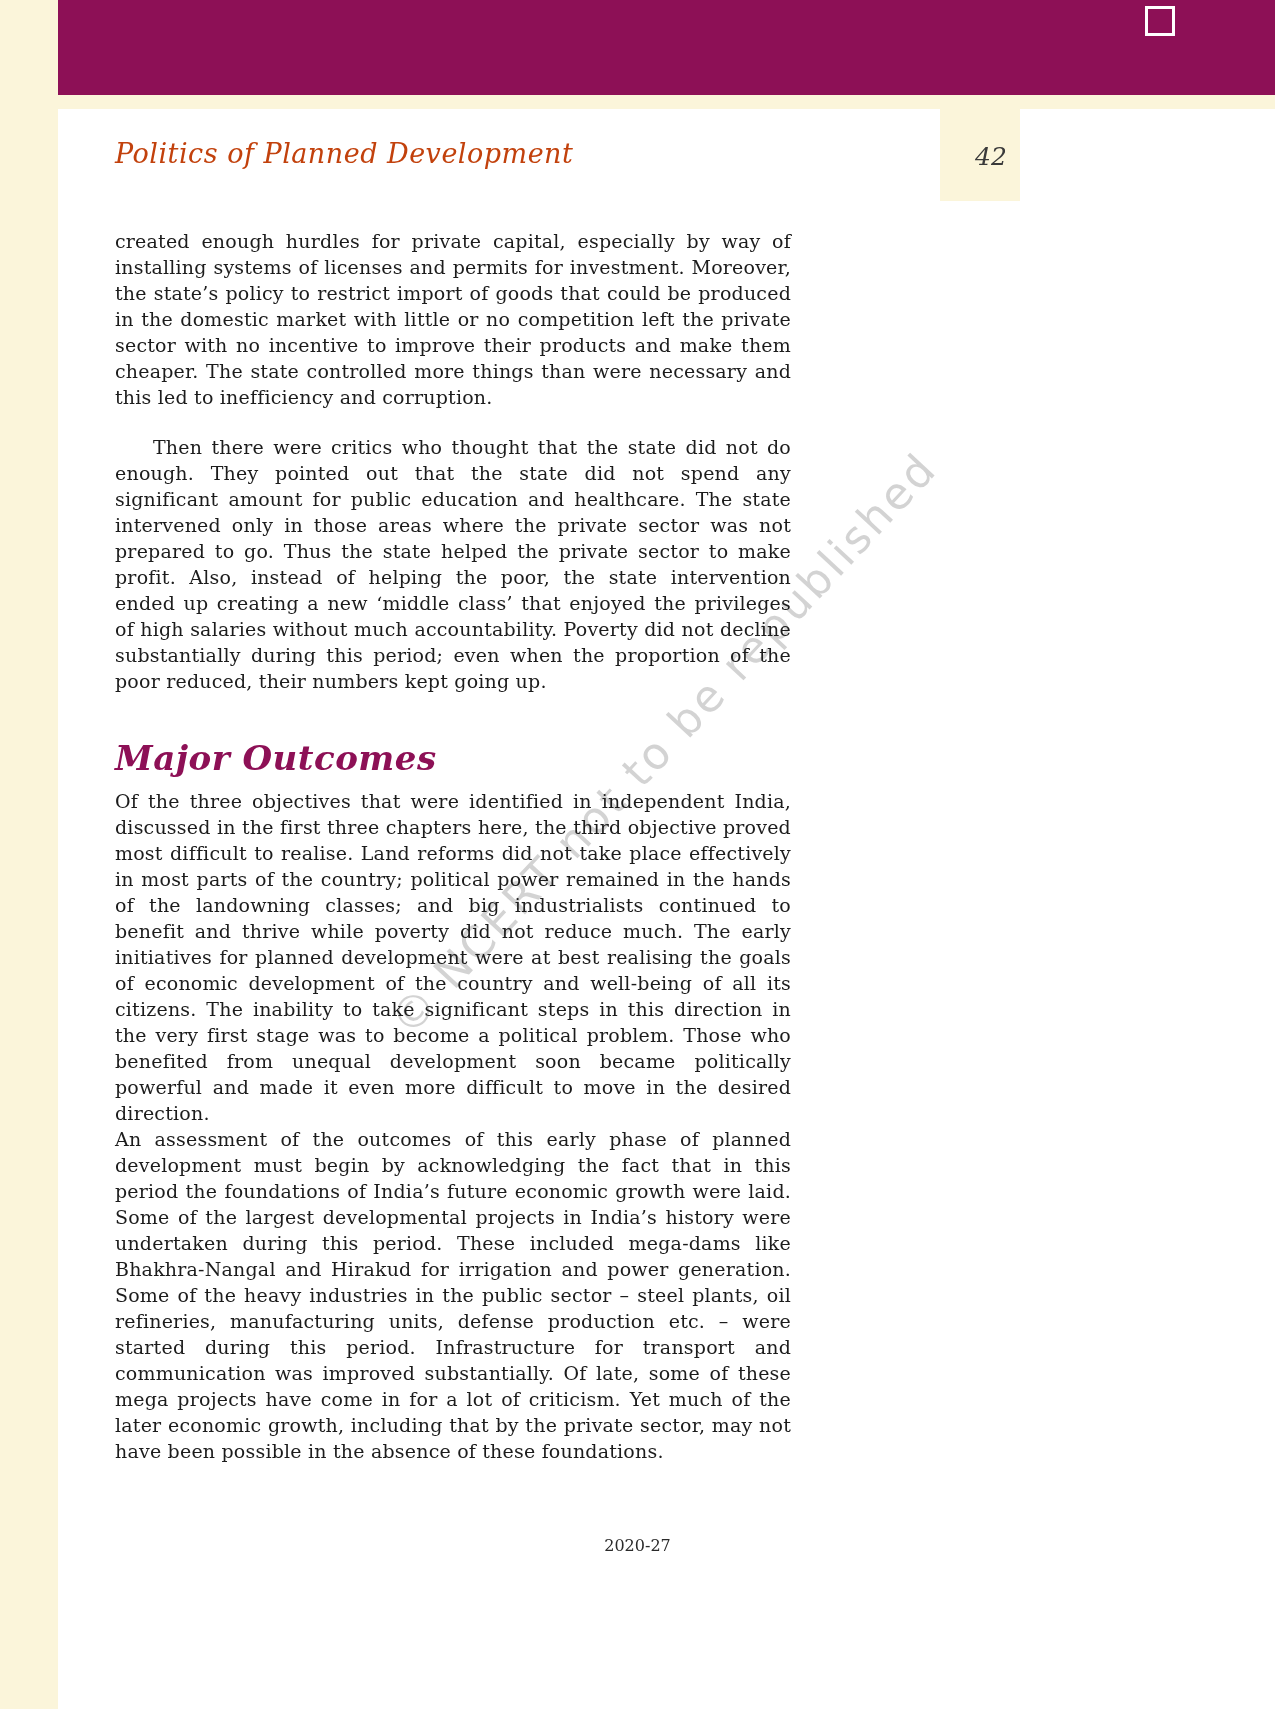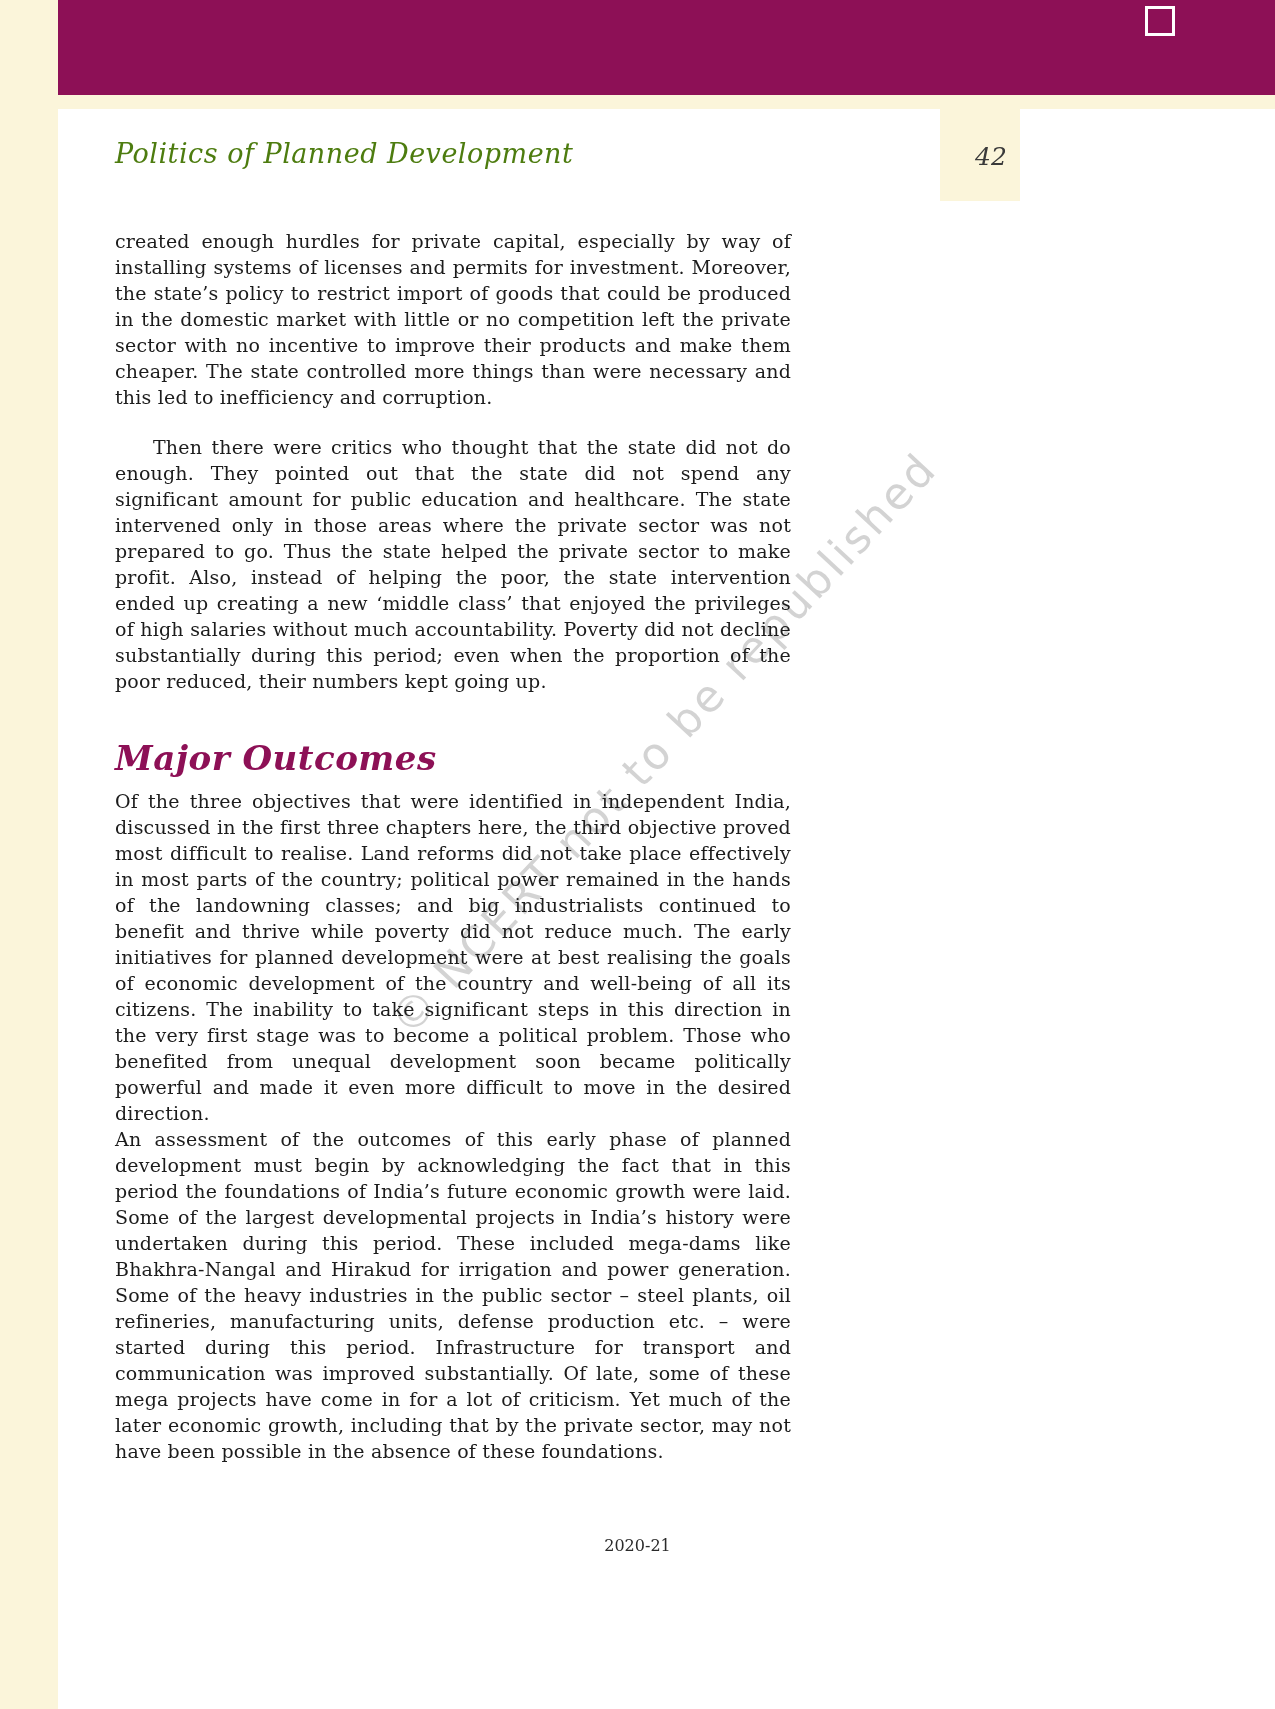--- a/index.html
+++ b/index.html
@@ -45,21 +45,21 @@
     left: 940px; top: 109px;
     width: 80px; height: 92px;
     background: #fbf5da;
   }
   .running-header {
     position: absolute;
     left: 115px; top: 138px;
     width: 700px;
     font-style: italic;
     font-size: 27px;
-    color: #4d7c0f;
+    color: #c2410c;
     letter-spacing: 0.5px;
   }
   .page-number {
     position: absolute;
     left: 975px; top: 142px;
     font-style: italic;
     font-size: 25px;
     color: #3a3a3a;
   }
   .body-column {
@@ -141,15 +141,15 @@
     <p class="indent-first">Then there were critics who thought that the state did not do enough. They pointed out that the state did not spend any significant amount for public education and healthcare. The state intervened only in those areas where the private sector was not prepared to go. Thus the state helped the private sector to make profit. Also, instead of helping the poor, the state intervention ended up creating a new ‘middle class’ that enjoyed the privileges of high salaries without much accountability. Poverty did not decline substantially during this period; even when the proportion of the poor reduced, their numbers kept going up.</p>
 
     <h2 class="section-heading">Major Outcomes</h2>
 
     <p>Of the three objectives that were identified in independent India, discussed in the first three chapters here, the third objective proved most difficult to realise. Land reforms did not take place effectively in most parts of the country; political power remained in the hands of the landowning classes; and big industrialists continued to benefit and thrive while poverty did not reduce much. The early initiatives for planned development were at best realising the goals of economic development of the country and well-being of all its citizens. The inability to take significant steps in this direction in the very first stage was to become a political problem. Those who benefited from unequal development soon became politically powerful and made it even more difficult to move in the desired direction.</p>
 
 
     <p>An assessment of the outcomes of this early phase of planned development must begin by acknowledging the fact that in this period the foundations of India’s future economic growth were laid. Some of the largest developmental projects in India’s history were undertaken during this period. These included mega-dams like Bhakhra-Nangal and Hirakud for irrigation and power generation. Some of the heavy industries in the public sector – steel plants, oil refineries, manufacturing units, defense production etc. – were started during this period. Infrastructure for transport and communication was improved substantially. Of late, some of these mega projects have come in for a lot of criticism. Yet much of the later economic growth, including that by the private sector, may not have been possible in the absence of these foundations.</p>
   </div>
 
-  <div class="footer-year">2020-21</div>
+  <div class="footer-year">2020-27</div>
 
 </div>
 
 </body></html>

